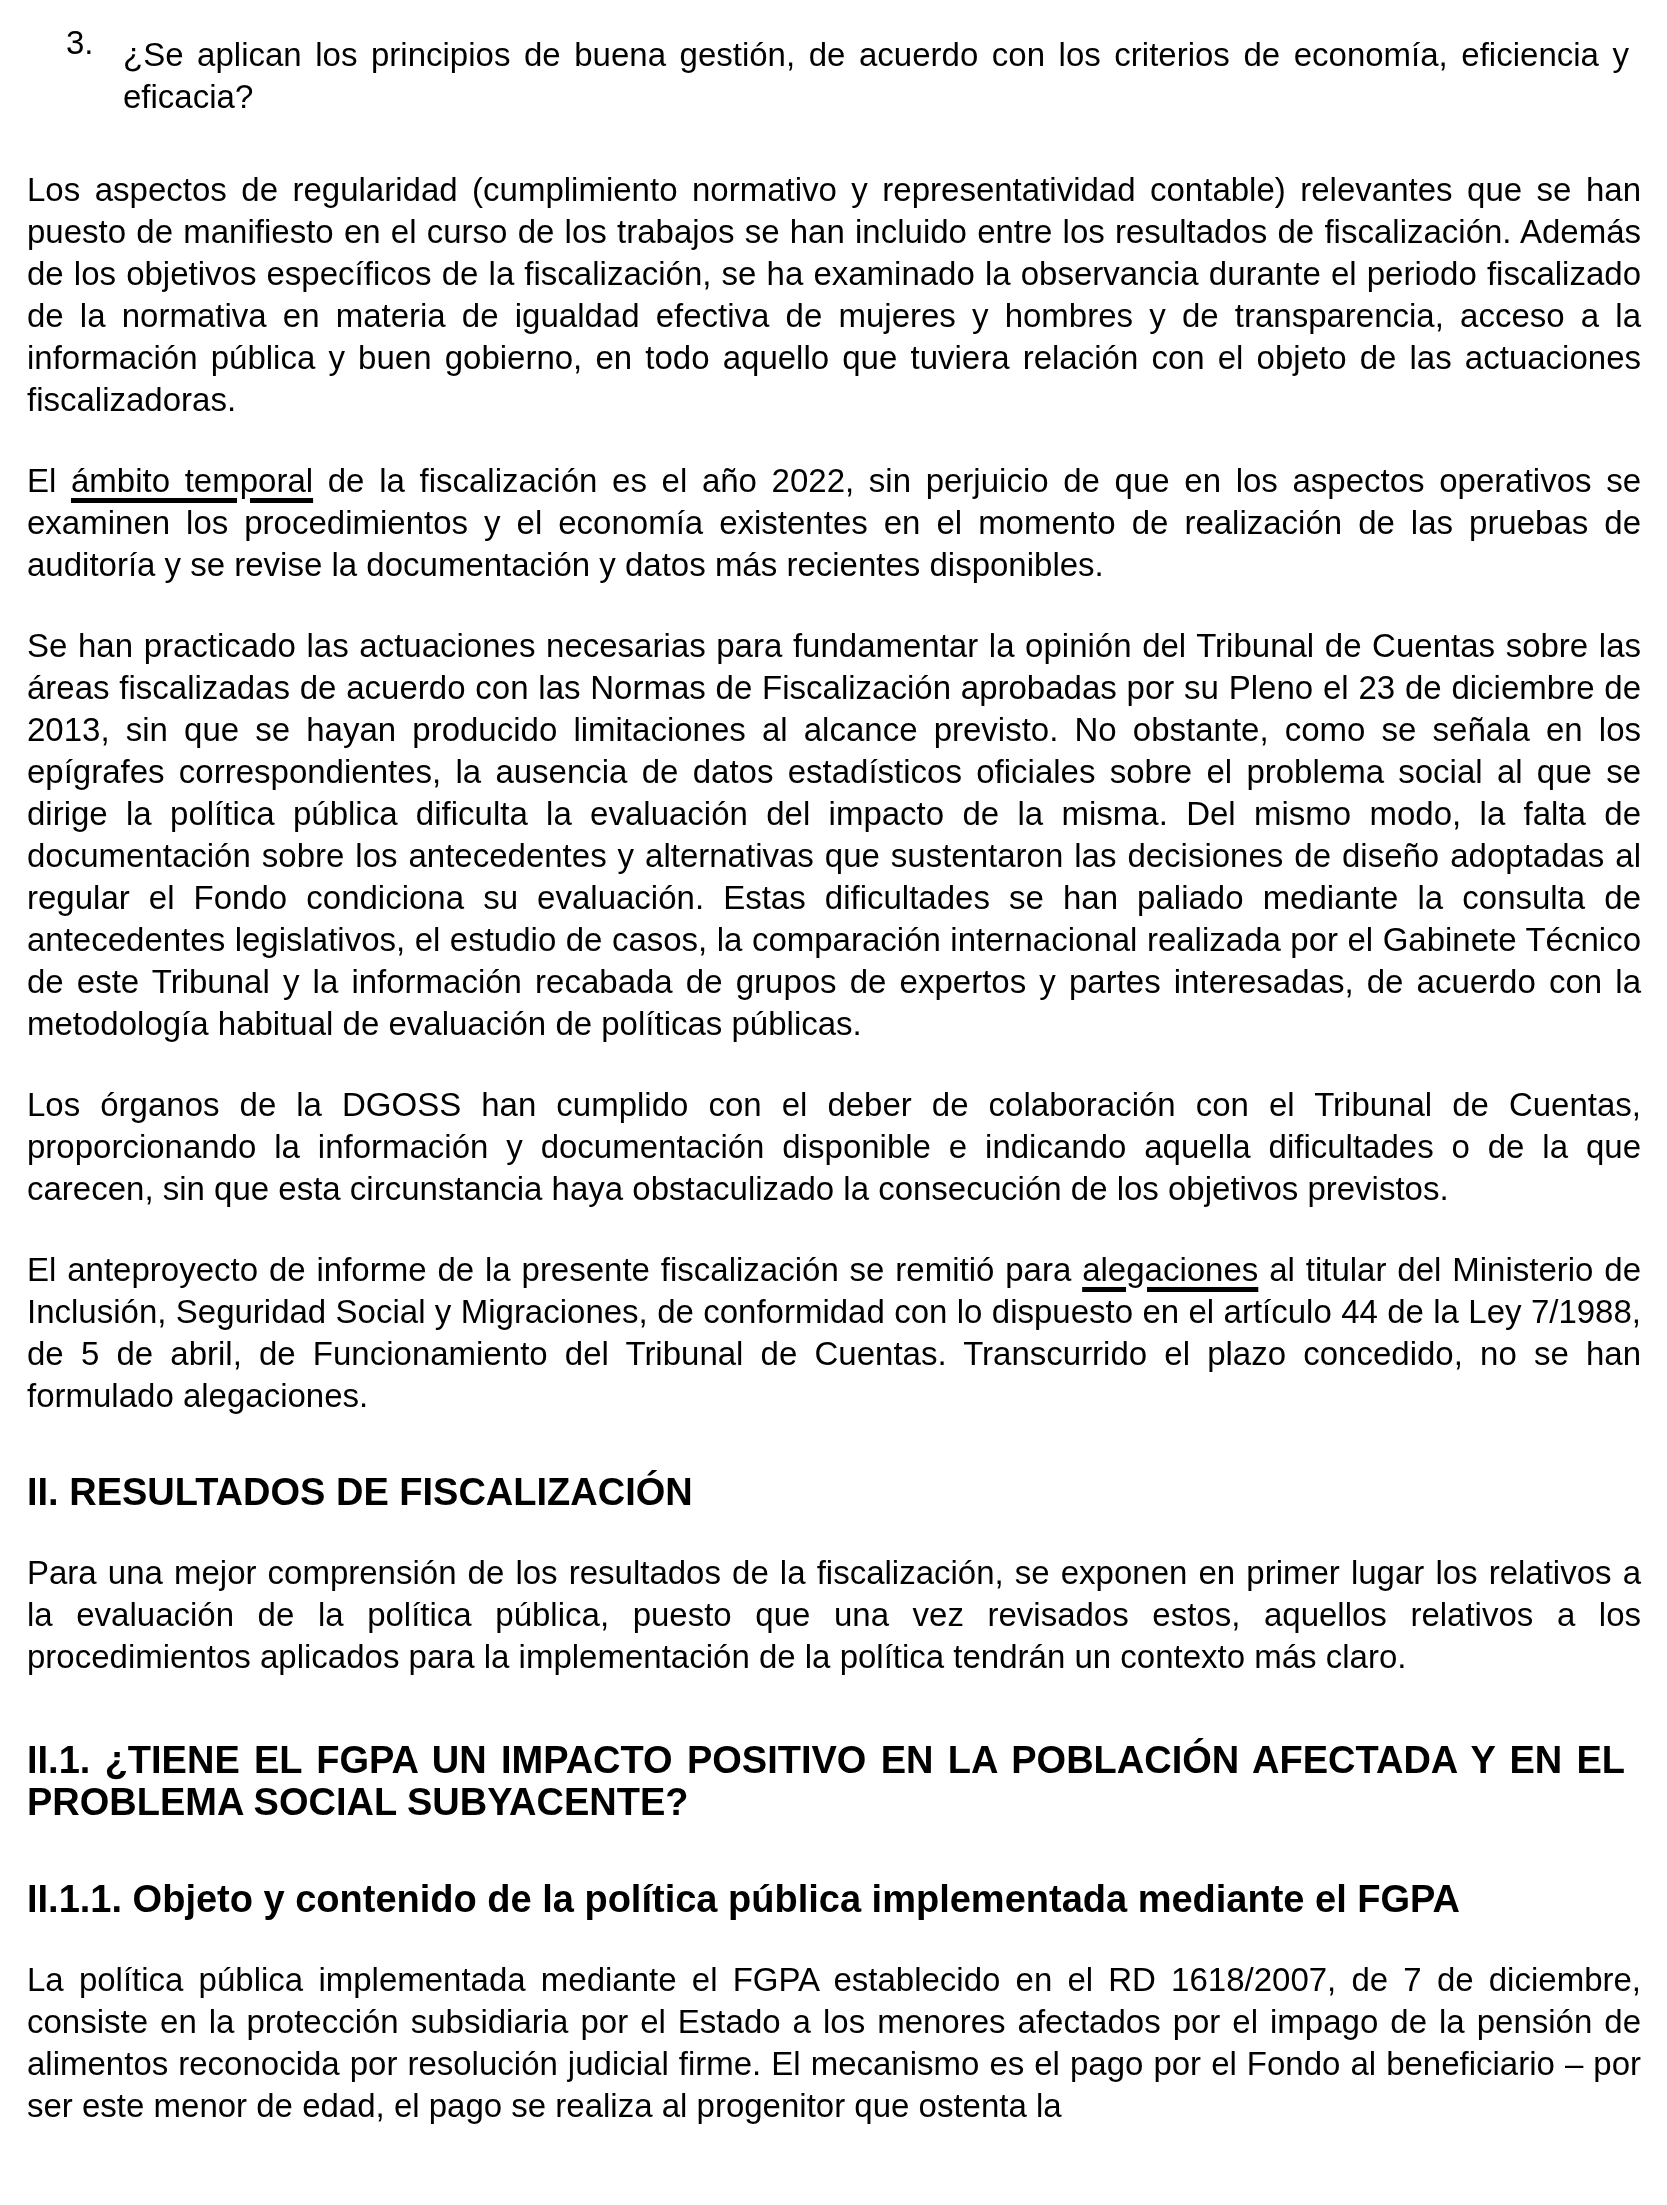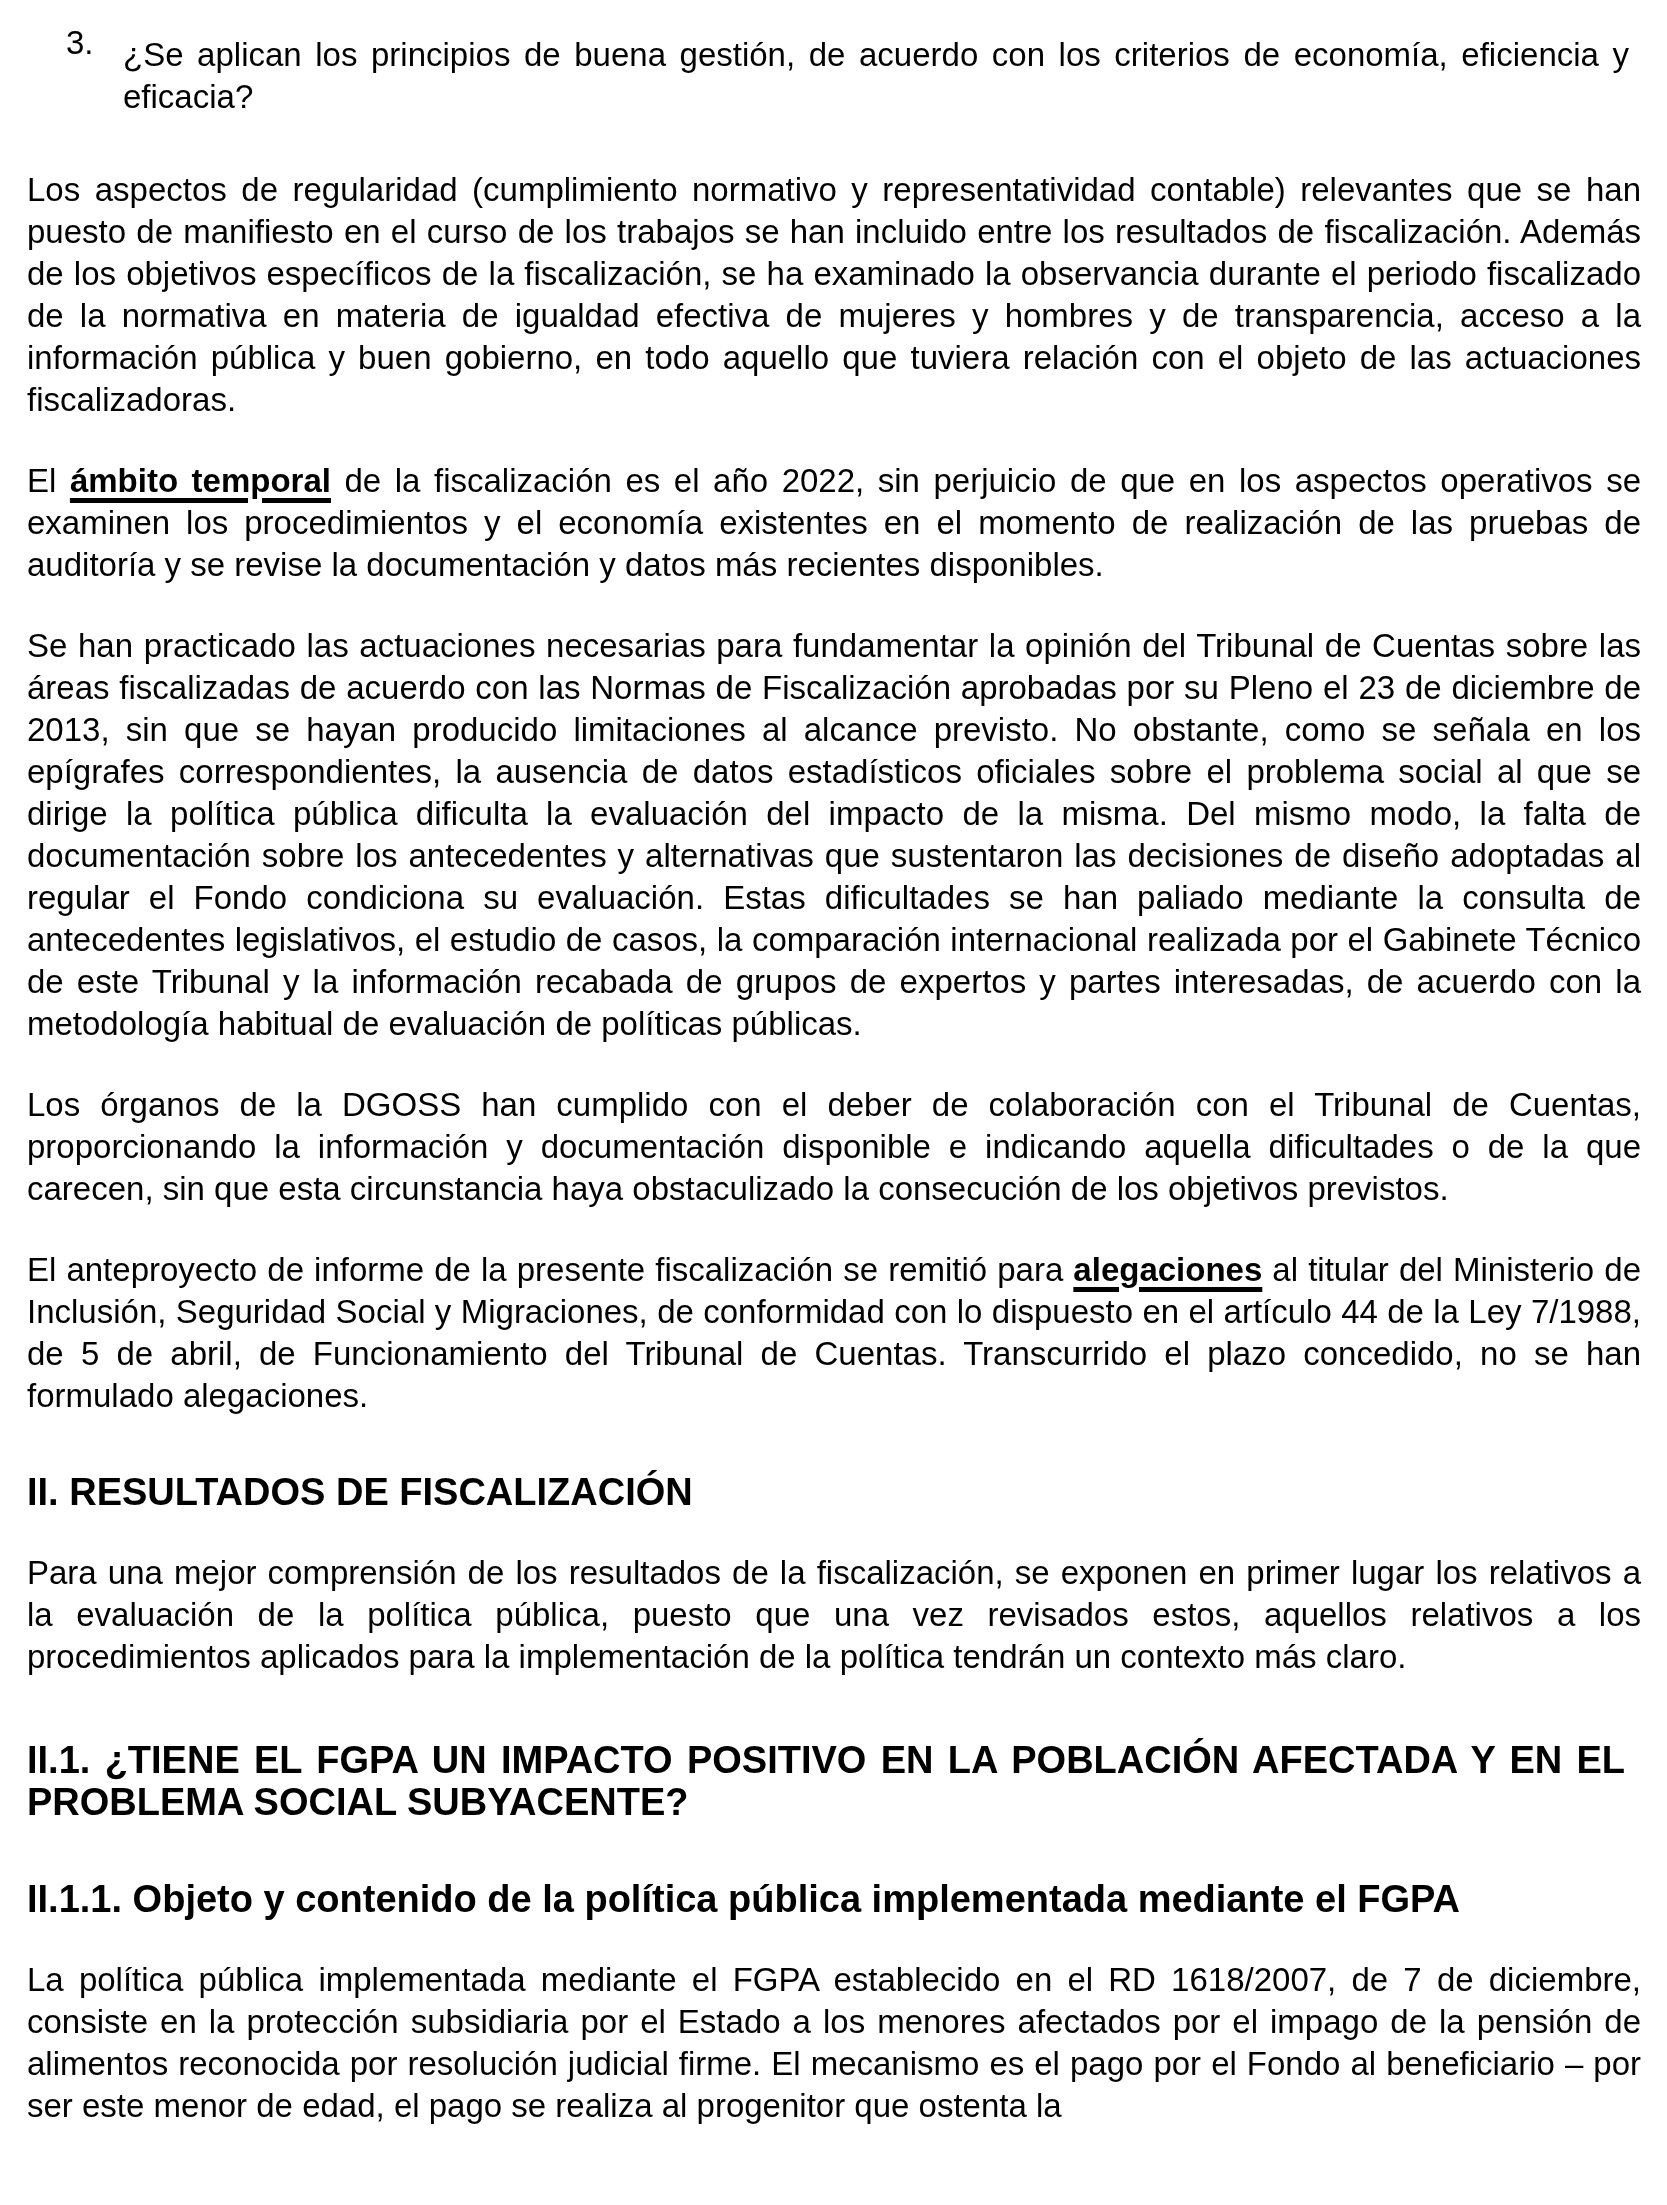--- a/index.html
+++ b/index.html
@@ -47,21 +47,21 @@
     font-size: 38px;
     line-height: 42px;
     font-weight: bold;
     text-align: justify;
     margin: 0 16px 39px 0;
   }
   h1 { margin-top: 15px; }
   h2 { margin-top: 22px; }
   h3 { margin-top: 16.7px; }
   .emph {
-    font-weight: bold;
+    font-weight: normal;
     text-decoration: underline;
     text-decoration-thickness: 4.8px;
     text-underline-offset: 5.6px;
   }
 </style>
 </head>
 <body>
 
 <main class="page">
 

